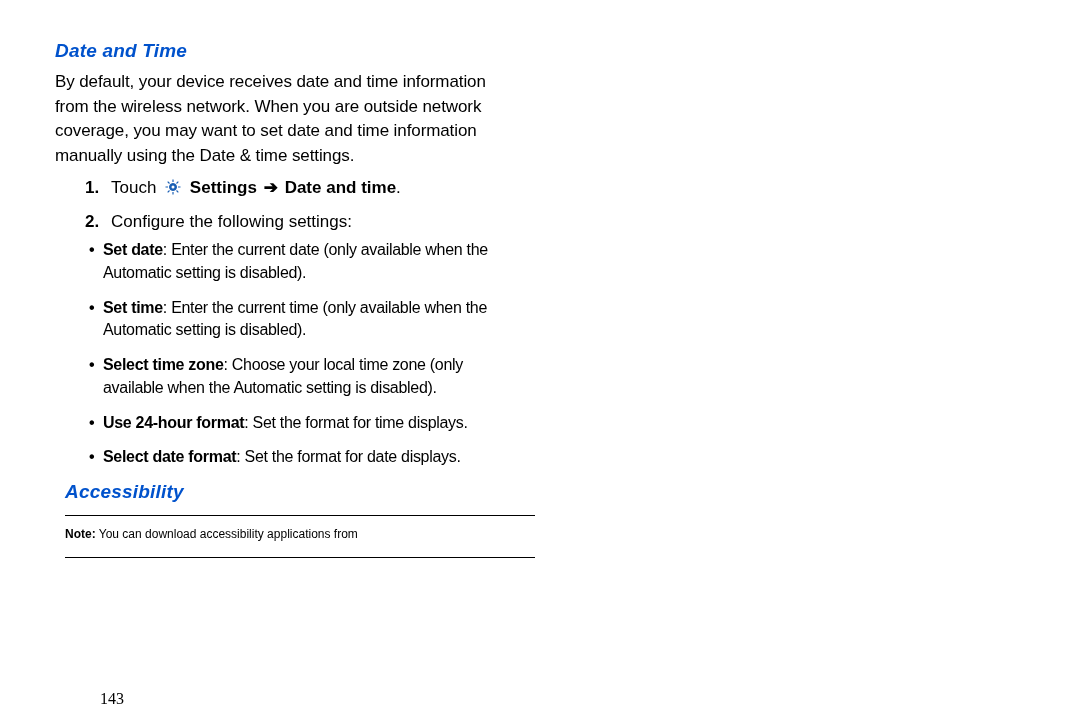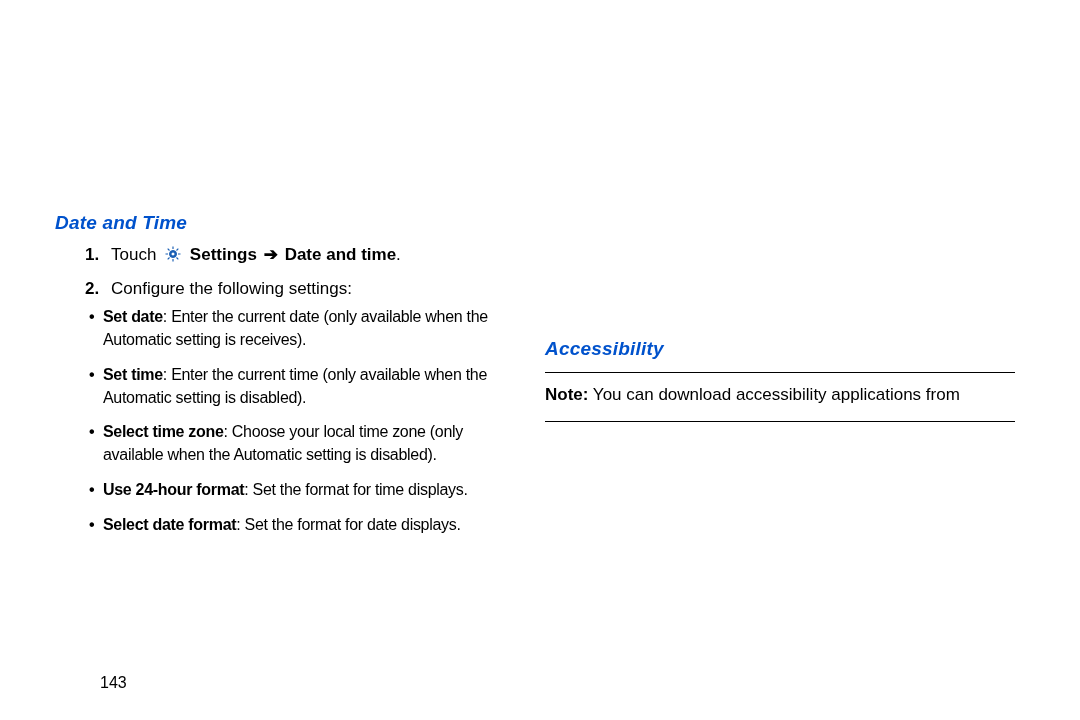--- a/index.html
+++ b/index.html
@@ -6,26 +6,25 @@
     margin: 0;
     padding: 0;
     width: 1080px;
     height: 720px;
     background: #ffffff;
     font-family: Arial, Helvetica, sans-serif;
     color: #000000;
   }
   .page {
     display: flex;
-    flex-direction: row;
+    flex-direction: column;
     padding: 40px 40px 0 55px;
     box-sizing: border-box;
     height: 100%;
     position: relative;
-    align-items: center;
   }
   .col {
     width: 480px;
     box-sizing: border-box;
   }
   .col-left {
     padding-right: 30px;
   }
   .col-right {
     padding-left: 10px;
@@ -94,46 +93,48 @@
     vertical-align: -4px;
     margin: 0 2px;
   }
   .note-box {
     border-top: 1.5px solid #000;
     border-bottom: 1.5px solid #000;
     padding: 10px 0 14px 0;
     margin-top: 12px;
   }
   .note-text {
-    font-size: 17px;
+    font-size: 12px;
     line-height: 1.45;
     padding-left: 0;
   }
   .note-indent {
     padding-left: 28px;
     display: block;
   }
   .page-num {
     position: absolute;
     left: 100px;
-    bottom: 28px;
+    bottom: 12px;
     font-size: 16px;
+    font-family: Liberation Serif, serif;
   }
   .arrow {
     font-weight: bold;
     padding: 0 2px;
   }
 </style>
 </head>
 <body>
 
 <div class="page">
 
   <div class="col col-left">
     <h3 class="section-heading">Date and Time</h3>
+    <p class="body-text">By default, your device receives date and time information from the wireless network. When you are outside network coverage, you may want to set date and time information manually using the Date &amp; time settings.</p>
 
     <div class="num-list">
       <div class="num-item">
         <span class="num-marker">1.</span>
         <span class="num-content">
           <span>Touch</span>
           <span class="settings-icon">
             <svg width="20" height="20" viewBox="0 0 24 24">
               <g fill="none" stroke="#1a5fb4" stroke-width="1.2">
                 <circle cx="12" cy="12" r="4.2" fill="#1a5fb4"></circle>
@@ -149,21 +150,21 @@
       </div>
       <div class="num-item">
         <span class="num-marker">2.</span>
         <span class="num-content">Configure the following settings:</span>
       </div>
     </div>
 
     <div class="bullet-list">
       <div class="bullet-item">
         <span class="bullet-marker">•</span>
-        <span class="bullet-content narrow"><span class="bold">Set date</span><span>: Enter the current date (only available when the Automatic setting is receives).</span></span>
+        <span class="bullet-content narrow"><span class="bold">Set date</span><span>: Enter the current date (only available when the Automatic setting is disabled).</span></span>
       </div>
       <div class="bullet-item">
         <span class="bullet-marker">•</span>
         <span class="bullet-content narrow"><span class="bold">Set time</span><span>: Enter the current time (only available when the Automatic setting is disabled).</span></span>
       </div>
       <div class="bullet-item">
         <span class="bullet-marker">•</span>
         <span class="bullet-content narrow"><span class="bold">Select time zone</span><span>: Choose your local time zone (only available when the Automatic setting is disabled).</span></span>
       </div>
       <div class="bullet-item">

